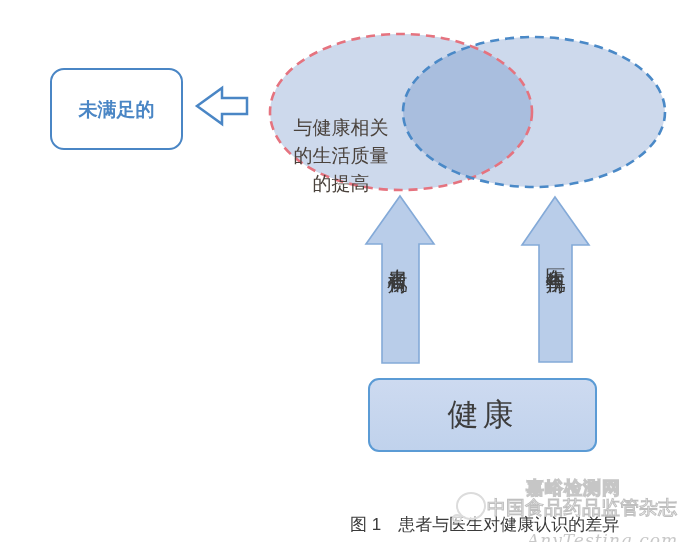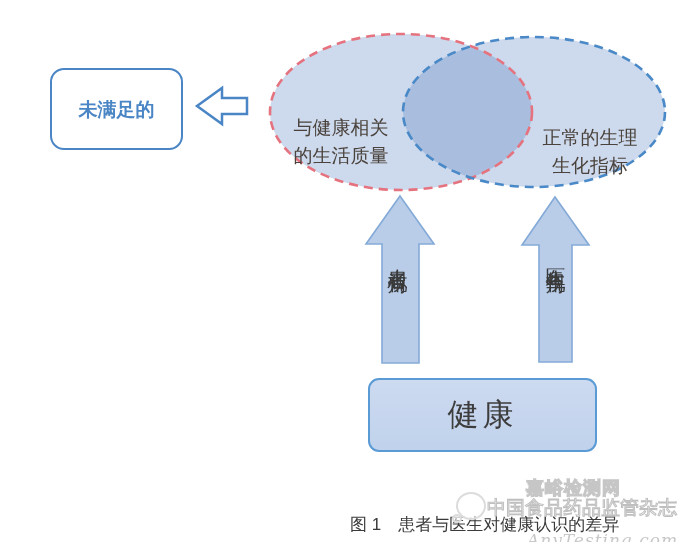--- a/index.html
+++ b/index.html
@@ -145,26 +145,23 @@
     <polygon points="555,197 589,245 572,245 572,362 539,362 539,245 522,245" fill="#b9cde9" stroke="#84aad8" stroke-width="1.6" stroke-linejoin="miter"></polygon>
   </svg>
 
   <div class="unmet-box">
     <span>未满足的</span>
   </div>
 
   <div class="ellipse-label left">
     <div>与健康相关</div>
     <div>的生活质量</div>
+    <div>的提高</div>
   </div>
 
-  <div class="ellipse-label right">
-    <div>正常的生理</div>
-    <div>生化指标</div>
-  </div>
 
   <div class="v-label patient">患者视角</div>
   <div class="v-label doctor">医生视角</div>
 
   <div class="health-box">
     <span>健康</span>
   </div>
 
   <div class="caption">图 1　患者与医生对健康认识的差异</div>
 

